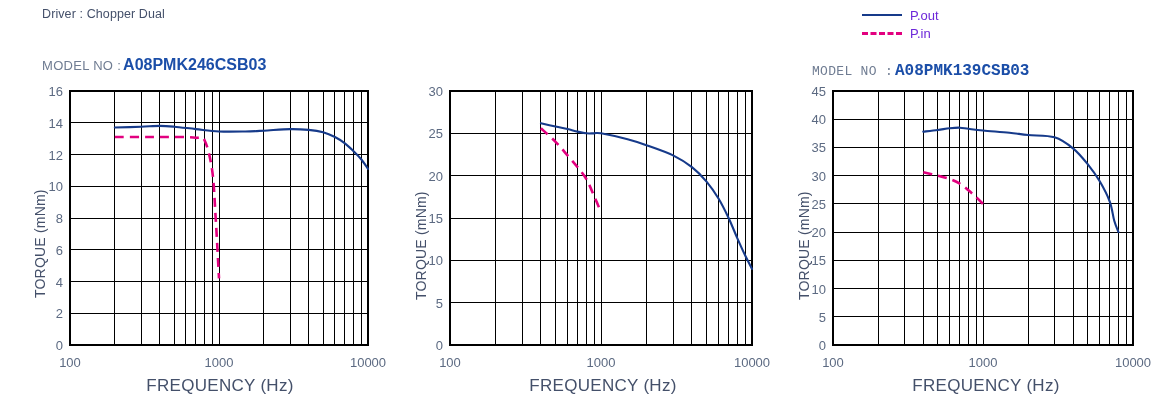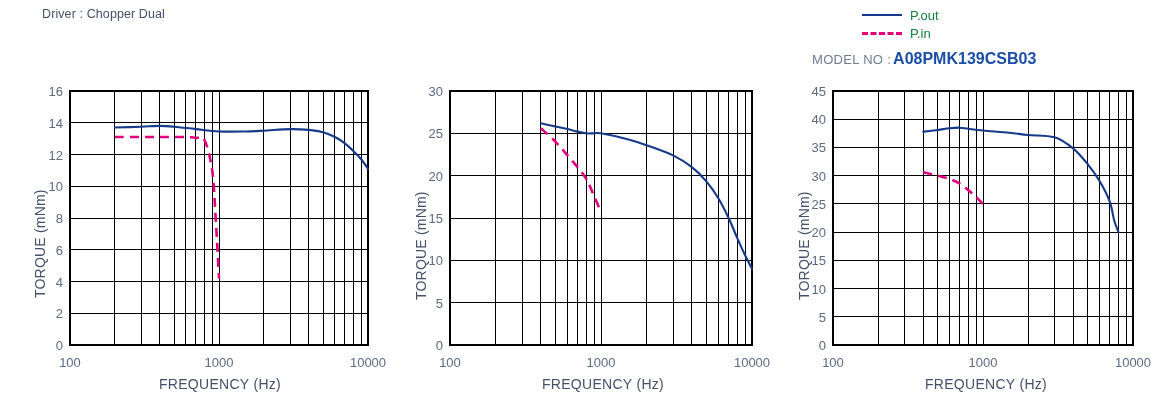--- a/index.html
+++ b/index.html
@@ -25,47 +25,47 @@
   .modelno{
     position:absolute;white-space:nowrap;
     font-size:13px;color:#6f7c92;letter-spacing:.3px;
   }
   .modelno .mn-num{
     font-size:16px;font-weight:bold;color:#1b4ea8;letter-spacing:0;
     margin-left:2px;
   }
   #mn-1{left:42px;top:56px;}
   #mn-2{left:425px;top:46px;}
-  #mn-3{left:812px;top:50px;}
+  #mn-3{left:812px;top:62px;font-family:Liberation Mono, monospace;}
 
   
   .legend{position:absolute;right:6px;top:6px;width:96px;}
   .legend-row{display:flex;align-items:center;height:18px;}
   .legend-swatch{width:40px;height:0;margin-right:8px;position:relative;}
   .sw-solid{border-top:2px solid #163a8a;}
   .sw-dash{border-top:3px dashed #e2007f;}
-  .legend-label{font-size:13px;color:#15803d;}
+  .legend-label{font-size:13px;color:#6d28d9;}
 
   
   .chart{position:absolute;top:0;height:408px;}
   #chart-1{left:0;width:400px;}
   #chart-2{left:383px;width:400px;}
   #chart-3{left:766px;width:398px;}
 
   .ylab{
     position:absolute;
     font-size:14px;color:#44506a;
     transform:rotate(-90deg);
     transform-origin:left top;
     white-space:nowrap;
     letter-spacing:.2px;
   }
   .xlab{
     position:absolute;
-    font-size:14px;color:#44506a;
+    font-size:17px;color:#44506a;
     white-space:nowrap;letter-spacing:.3px;
     text-align:center;
   }
   svg{display:block;position:absolute;left:0;top:0;overflow:visible;}
   .gridline{stroke:#000000;stroke-width:1;shape-rendering:crispEdges;}
   .frame{stroke:#000000;stroke-width:2.2;fill:none;shape-rendering:crispEdges;}
   .tick-text{font-family:"Liberation Sans",sans-serif;font-size:13px;fill:#5c6a82;}
   .tick-y{text-anchor:end;}
   .tick-x{text-anchor:middle;}
   .curve-out{fill:none;stroke:#163a8a;stroke-width:2.1;stroke-linejoin:round;stroke-linecap:round;}
@@ -84,20 +84,23 @@
     <div class="legend-row">
       <span class="legend-swatch sw-solid"></span>
       <span class="legend-label">P.out</span>
     </div>
     <div class="legend-row">
       <span class="legend-swatch sw-dash"></span>
       <span class="legend-label">P.in</span>
     </div>
   </div>
 
+  <div class="modelno" id="mn-1">
+    <span>MODEL NO :</span><span class="mn-num">A08PMK246CSB03</span>
+  </div>
   <div class="modelno" id="mn-3">
     <span>MODEL NO :</span><span class="mn-num">A08PMK139CSB03</span>
   </div>
 
   <div class="chart" id="chart-1">
     <div class="ylab" id="yl-1" style="left: 32px; top: 298px;">TORQUE (mNm)</div>
     <div class="xlab" id="xl-1" style="left: 100px; width: 240px; top: 376px;">FREQUENCY (Hz)</div>
     <svg id="svg-1" width="400" height="408">
         <line x1="114.8534693539332" y1="91" x2="114.8534693539332" y2="345" class="gridline"></line>
         <line x1="141.09106695322973" y1="91" x2="141.09106695322973" y2="345" class="gridline"></line>

